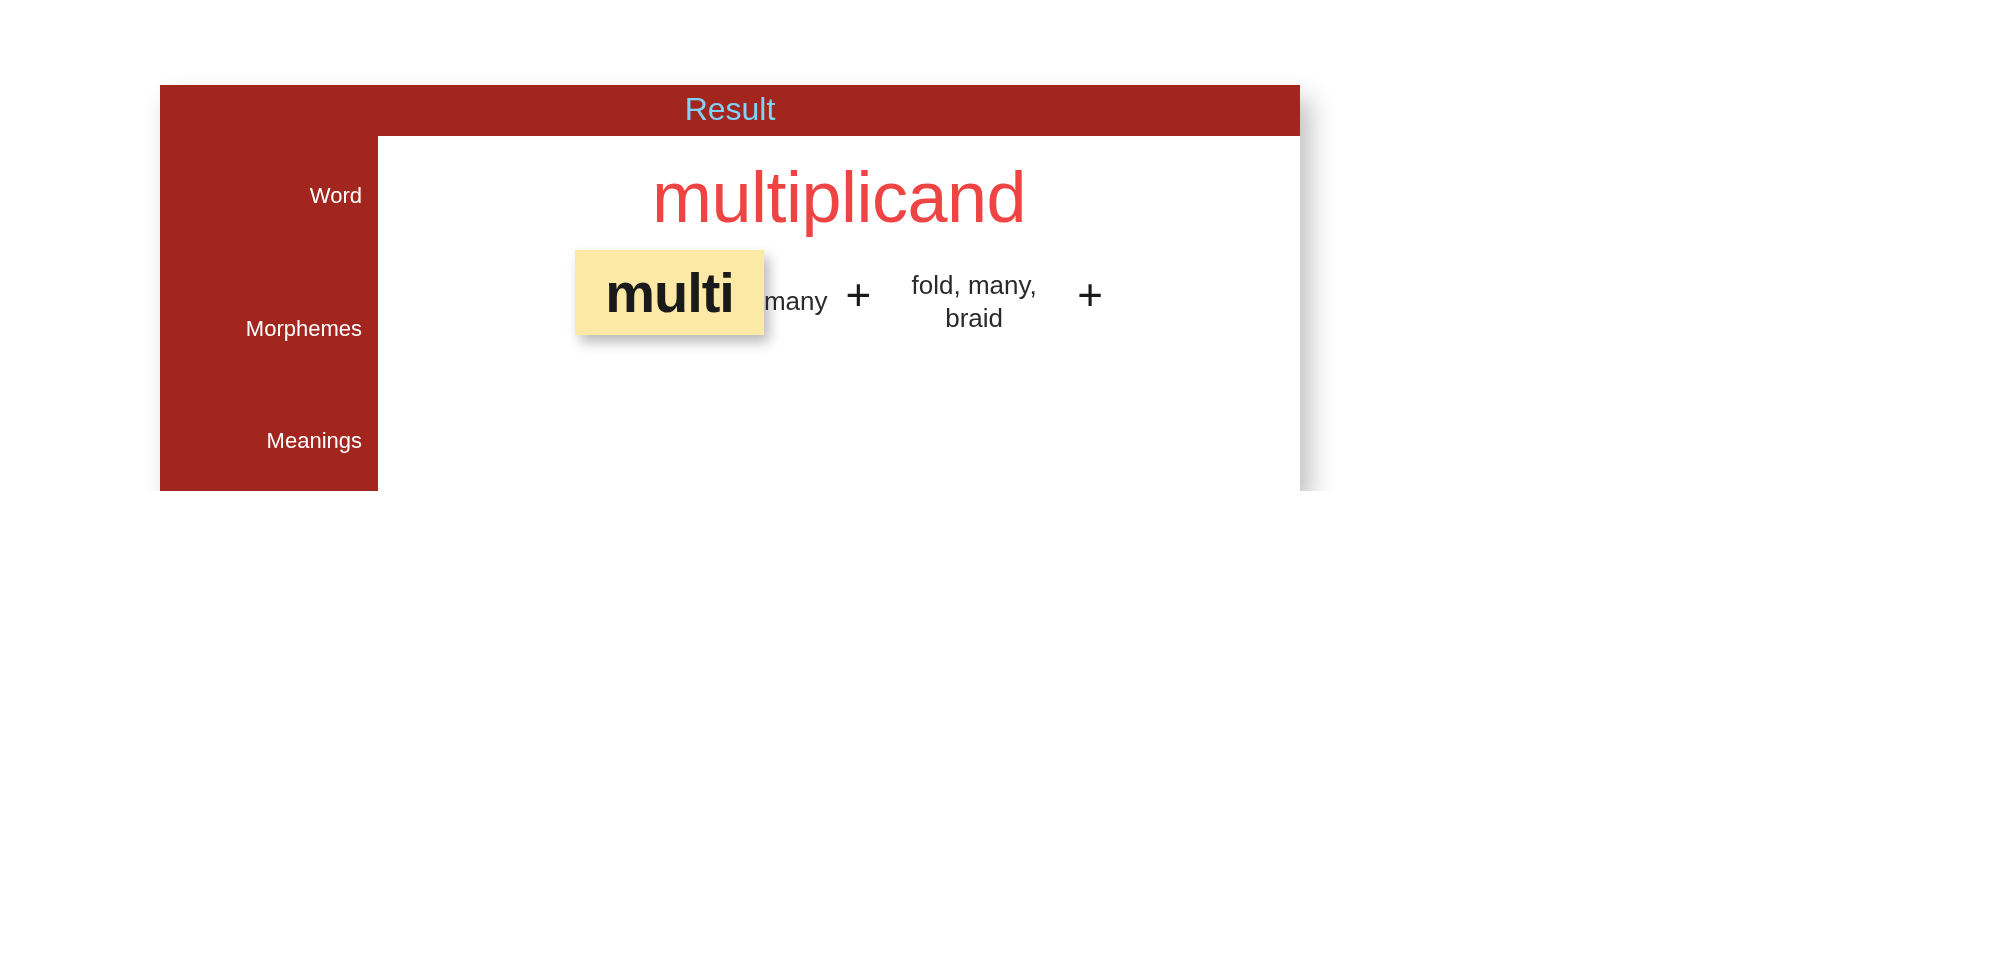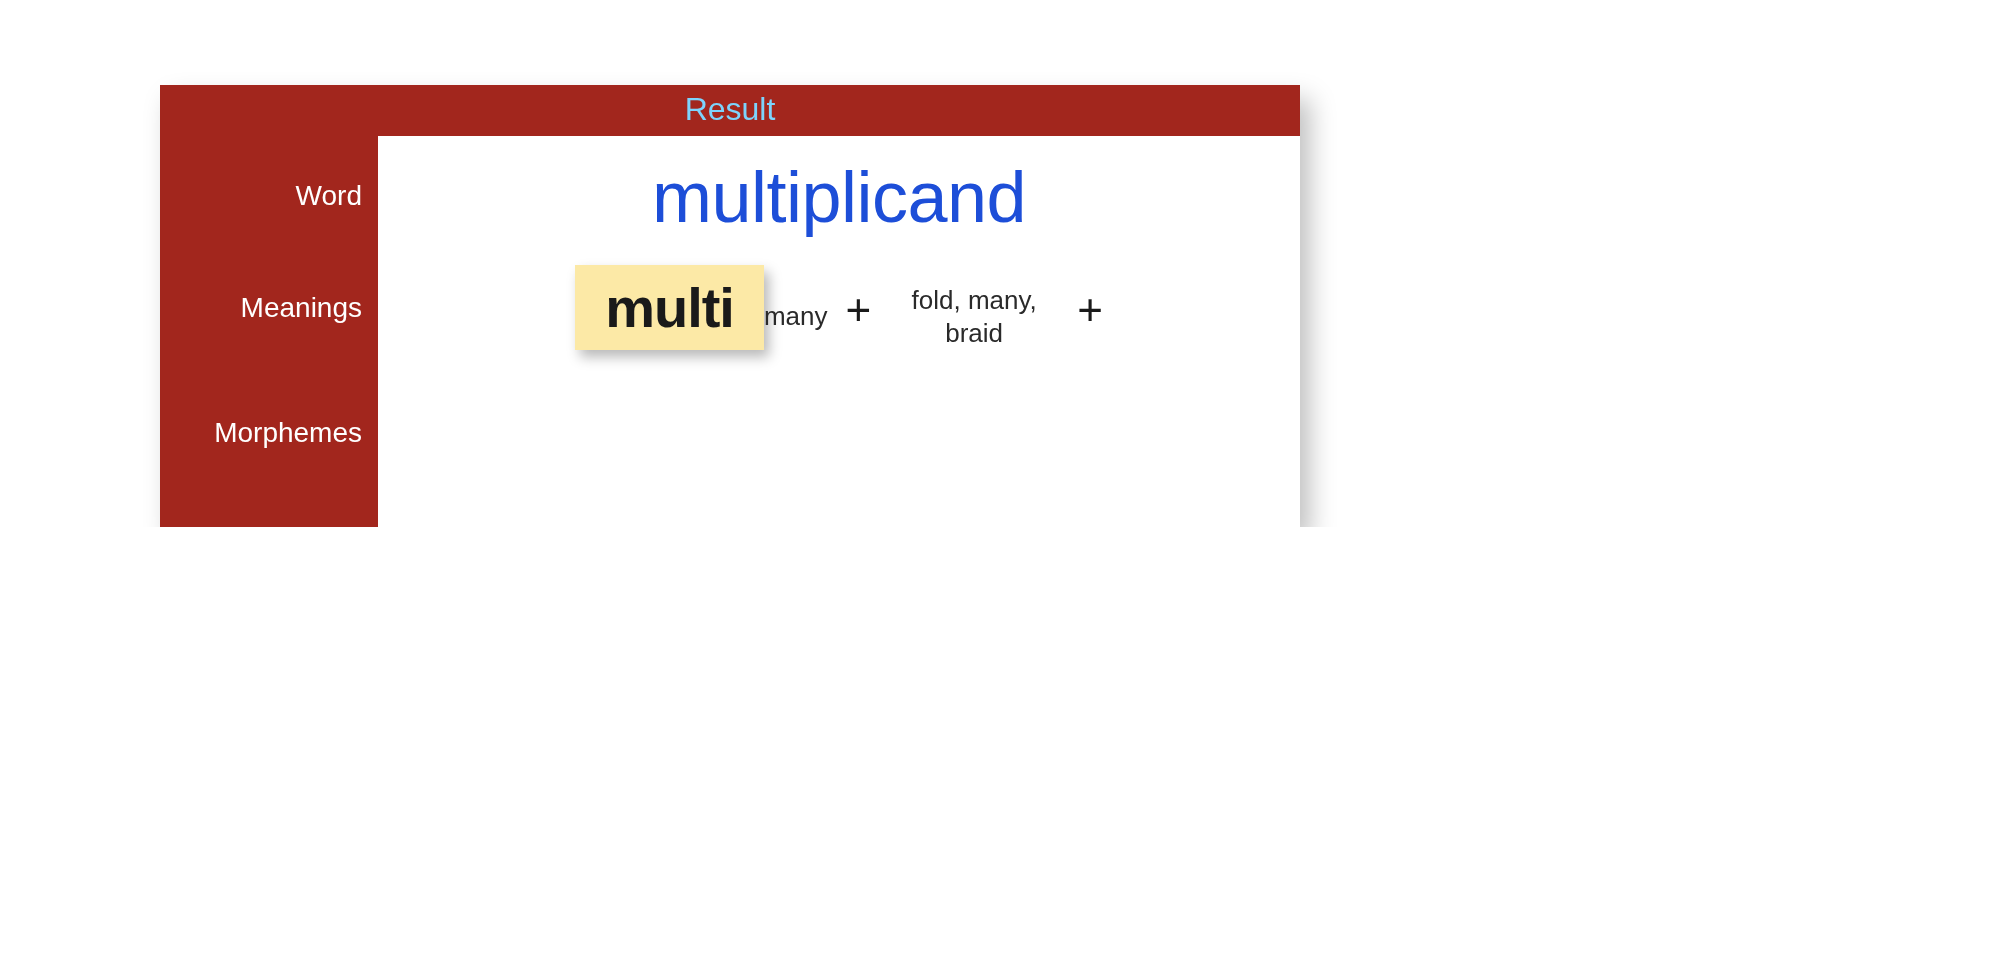--- a/index.html
+++ b/index.html
@@ -27,25 +27,24 @@
     }
     .content-area {
       display: flex;
     }
     .sidebar {
       width: 218px;
       background: #a2261d;
       display: flex;
       flex-direction: column;
       color: #ffffff;
-      font-size: 28px;
+      font-size: 22px;
       font-weight: 400;
       padding-right: 16px;
-      padding-bottom: 22px;
-      gap: 12px;
+      padding-bottom: 10px;
     }
     .sidebar-label {
       text-align: right;
       display: flex;
       align-items: center;
       justify-content: flex-end;
     }
     .sidebar-word {
       height: 120px;
     }
@@ -58,23 +57,23 @@
     .result-box {
       flex: 1;
       background: #ffffff;
       padding: 20px 10px 40px 10px;
       display: flex;
       flex-direction: column;
       align-items: center;
     }
     .word-display {
       font-size: 72px;
-      color: #1d4ed8;
+      color: #ef4444;
       font-weight: 400;
-      margin-bottom: 27px;
+      margin-bottom: 12px;
       letter-spacing: -0.5px;
     }
     .morpheme-row {
       display: flex;
       align-items: center;
       gap: 18px;
     }
     .morpheme-column {
       display: flex;
       align-items: center;
@@ -106,22 +105,22 @@
     }
   </style>
 </head>
 <body>
 
 <div class="panel">
   <div class="header">Result</div>
   <div class="content-area">
     <div class="sidebar">
       <div class="sidebar-label sidebar-word">Word</div>
+      <div class="sidebar-label sidebar-morph">Morphemes</div>
       <div class="sidebar-label sidebar-mean">Meanings</div>
-      <div class="sidebar-label sidebar-morph">Morphemes</div>
     </div>
     <div class="result-box">
       <div class="word-display">multiplicand</div>
       <div class="morpheme-row">
         <div class="morpheme-column">
           <div class="chip">multi</div>
           <div class="meaning">many</div>
         </div>
         <div class="plus">+</div>
         <div class="morpheme-column">

